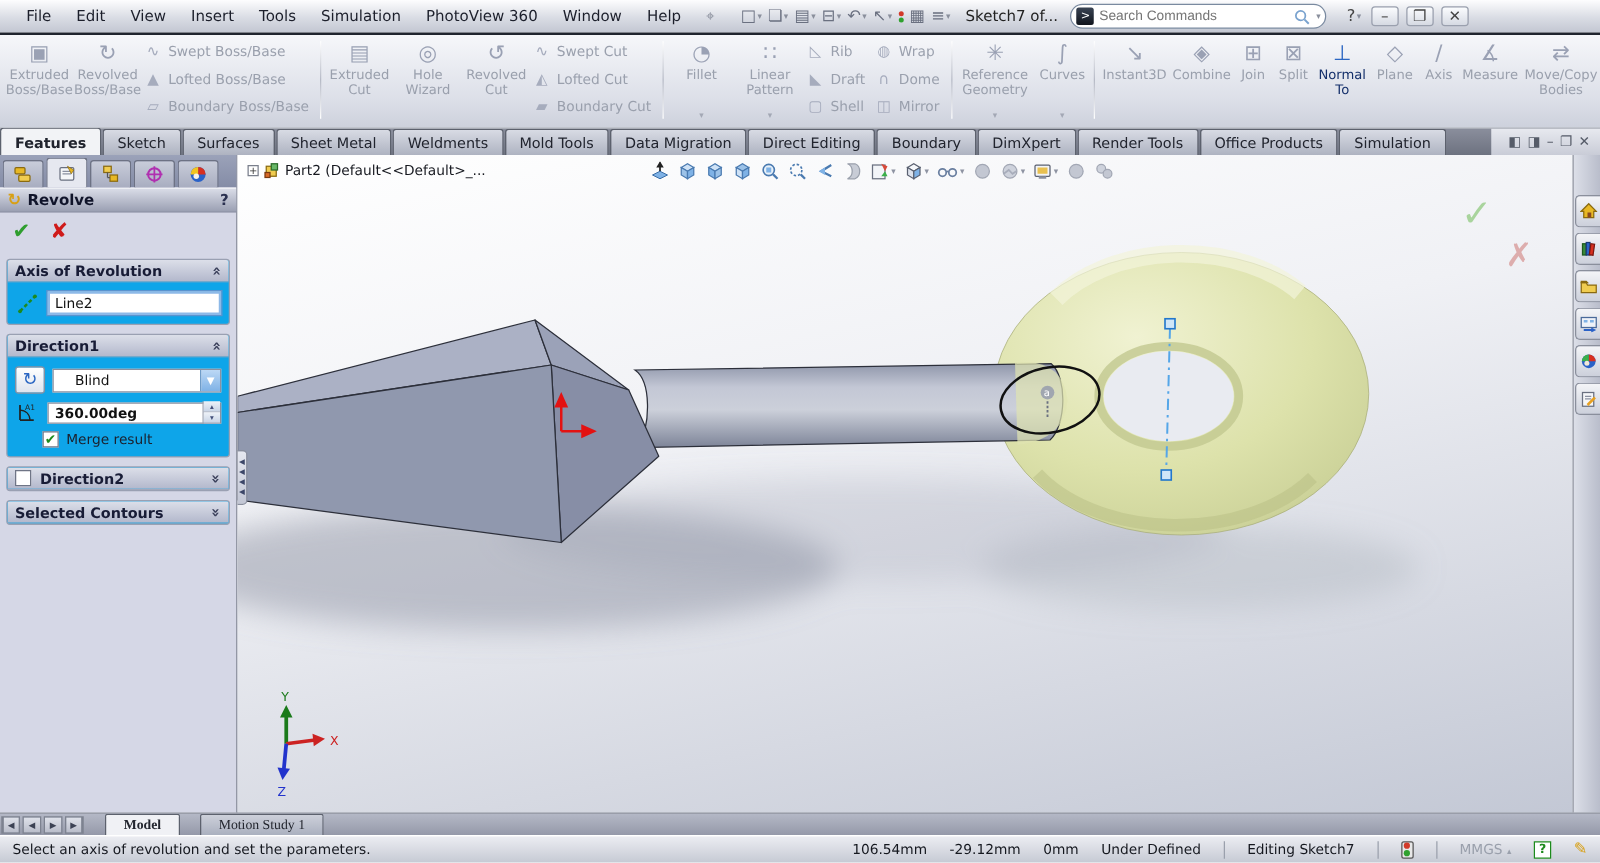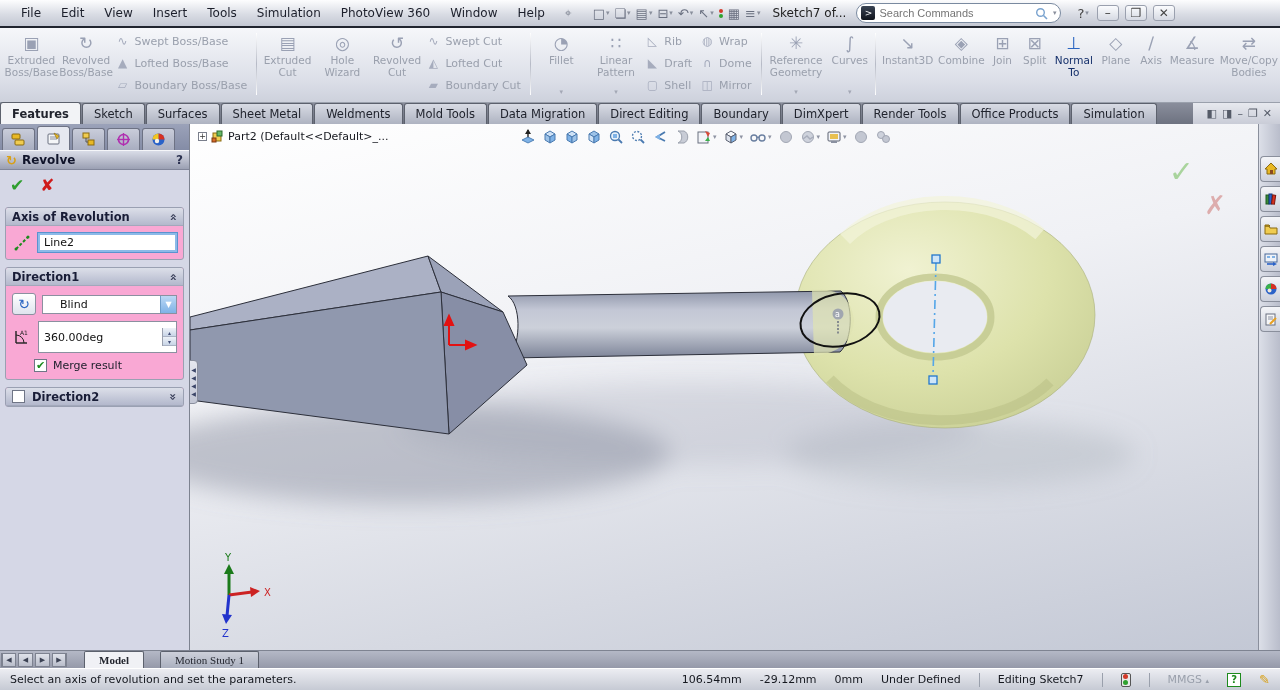--- a/index.html
+++ b/index.html
@@ -66,36 +66,36 @@
   .pmtab { width:33px; height:22px; background:linear-gradient(#c9cdda,#a8adc0); border:1px solid #6d7284;
     border-bottom:none; border-radius:3px 3px 0 0; display:flex; align-items:center; justify-content:center;}
   .pmtab.active { background:#e6e8f0; height:24px; }
   #pm-title { height:20px; background:linear-gradient(#d9dce7,#9ba0b3); border-top:1px solid #f5f6f9;
     border-bottom:1px solid #81869a; display:flex; align-items:center; gap:5px; padding:0 6px;
     font-weight:bold; font-size:12px; color:#10142a;}
   #pm-title .help { margin-left:auto; color:#2b3150; font-weight:bold;}
   #pm-okrow { display:flex; gap:16px; padding:5px 10px; }
   #pm-ok { color:#2f9e2f; font-size:17px; font-weight:bold; }
   #pm-cancel { color:#cf1a1a; font-size:17px; font-weight:bold; }
-  .pm-group { margin:7px 5px 0; border:1px solid #9aa0b2; border-radius:3px; background:#f9a8d4;}
+  .pm-group { margin:7px 5px 0; border:1px solid #9aa0b2; border-radius:3px; background:#0ea5e9;}
   .pm-gh { height:18px; display:flex; align-items:center; gap:5px; padding:0 6px;
     background:linear-gradient(#dcdfe9,#b3b8cc); border-bottom:1px solid #a2a8bb;
     font-weight:bold; font-size:11.5px; color:#181c36; border-radius:2px 2px 0 0;}
   .chev { margin-left:auto; color:#3c415c; font-weight:bold; display:inline-block; font-size:12px;}
   .chev.up { transform:rotate(-90deg); }
   .chev.down { transform:rotate(90deg); }
   .pm-body { padding:7px 6px; display:flex; flex-direction:column; gap:6px;}
   .pm-row { display:flex; align-items:center; gap:6px; }
   .sel-field { flex:1; height:19px; background:#fff; border:2px solid #8db9e8; outline:1px solid #5a93cf;
     display:flex; align-items:center; padding:0 4px; font-size:11px; color:#111; }
   .combo { flex:1; height:19px; background:#fff; border:1px solid #8b90a0; display:flex; align-items:center; }
   .combo .cval { flex:1; padding:0 17px; color:#111; }
   .combo .cbtn { width:16px; height:100%; background:linear-gradient(#bcd8f5,#7fb2e6);
     border-left:1px solid #6f9cc8; color:#fff; font-size:8px; display:flex; align-items:center; justify-content:center;}
-  .spin { flex:1; height:32px; background:#fff; border:1px solid #8b90a0; display:flex; align-items:center;}
+  .spin { flex:1; height:17px; background:#fff; border:1px solid #8b90a0; display:flex; align-items:center;font-weight:bold;}
   .spin .sval { flex:1; padding:0 5px; color:#111; }
   .spin .sbtns { width:14px; display:flex; flex-direction:column; border-left:1px solid #9aa0ae; }
   .spin .sbtns span { height:9px; font-size:6px; color:#44507a; background:linear-gradient(#eef2f8,#c8d4e6);
     display:flex; align-items:center; justify-content:center; border-bottom:1px solid #aab2c4;}
   .checkbox { width:13px; height:13px; background:#fff; border:1px solid #6f7586; display:flex;
     align-items:center; justify-content:center; font-size:11px; color:#1d8a1d; line-height:10px;}
   .pm-gh .checkbox { margin-right:2px; }
   .dirbtn { width:24px; height:22px; border:1px solid #8b90a0; border-radius:3px;
     background:linear-gradient(#ffffff,#dfe4ee); color:#2b66c2; font-size:14px;
     display:flex; align-items:center; justify-content:center;}
@@ -489,20 +489,26 @@
     </div>
   </div>
 
   <div class="pm-group">
     <div class="pm-gh">
       <span class="checkbox"></span>
       <span>Direction2</span>
         <span class="chev down">»</span>
     </div>
   </div>
+  <div class="pm-group">
+    <div class="pm-gh">
+      <span>Selected Contours</span>
+        <span class="chev down">»</span>
+    </div>
+  </div>
 </div>
 
 <div id="viewport">
   <svg width="1068" height="526" viewBox="0 0 1068 526" style="position:absolute;left:0;top:0;">
     <defs>
       <linearGradient id="cylg" x1="0" y1="0" x2="0" y2="1">
         <stop offset="0" stop-color="#8f96aa"></stop>
           <stop offset="0.28" stop-color="#c3c7d5"></stop>
         <stop offset="0.55" stop-color="#ccd0da"></stop>
           <stop offset="1" stop-color="#7d8498"></stop>

